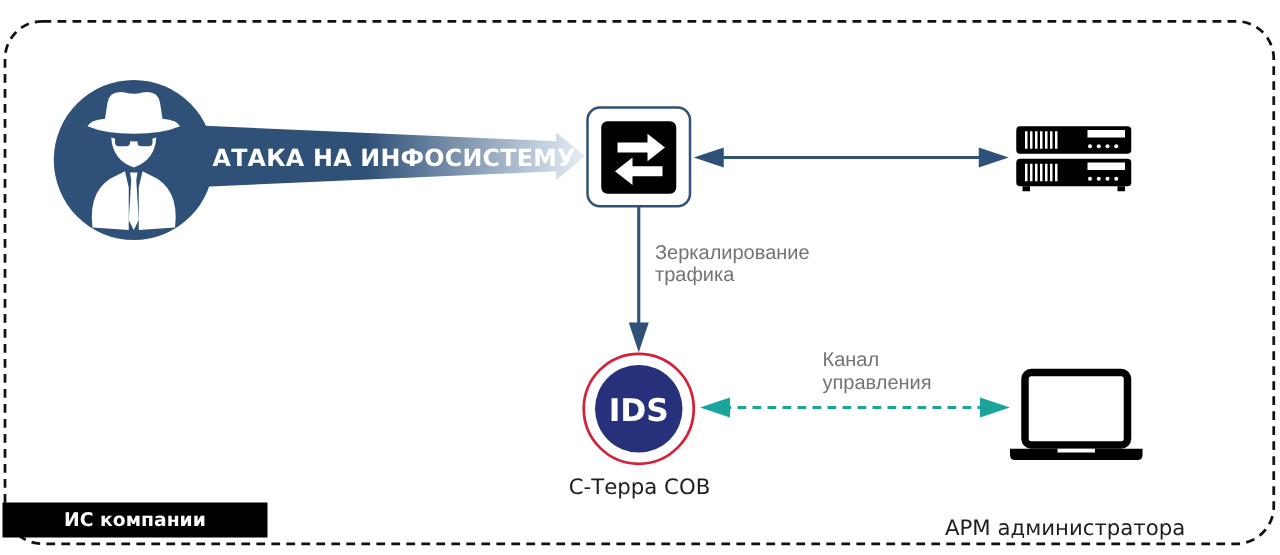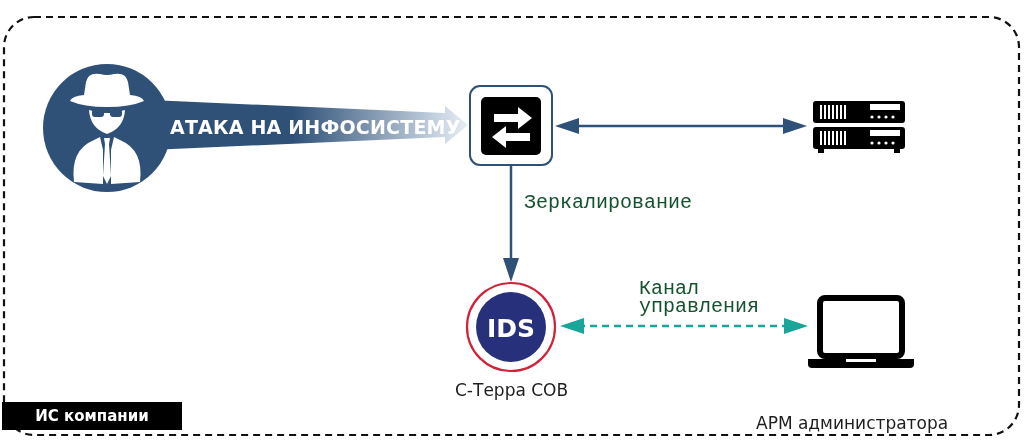--- a/index.html
+++ b/index.html
@@ -1,21 +1,21 @@
 <!DOCTYPE html>
 <html><head>
   <meta charset="utf-8">
   <style>
     html, body { margin: 0; padding: 0; background: #ffffff; }
     body { width: 1024px; height: 444px; position: relative; overflow: hidden; font-family: "DejaVu Sans", sans-serif; }
     #diagram { position: absolute; left: 0; top: 0; width: 1024px; height: 444px; }
-    .lbl { position: absolute; color: #14532d; font-size: 20px; line-height: 18px; font-family: Liberation Mono, monospace; }
+    .lbl { position: absolute; color: #737373; font-size: 16px; line-height: 18px; font-family: Liberation Sans, sans-serif; }
     .node-caption { position: absolute; color: #1e1e1e; font-size: 17px; font-family: "DejaVu Sans", sans-serif; white-space: nowrap; text-align: right; }
     .attack-text { position: absolute; left: 170px; top: 116px; color: #ffffff; font-weight: bold; font-size: 19px; font-family: "DejaVu Sans", sans-serif; letter-spacing: 0.2px; white-space: nowrap; }
-    .badge { position: absolute; left: 2px; top: 402px; width: 180px; height: 28px; background: #000000; color: #ffffff; font-weight: bold; font-size: 15px; line-height: 28px; text-align: center; font-family: "DejaVu Sans", sans-serif; }
+    .badge { position: absolute; left: 2px; top: 402px; width: 212px; height: 28px; background: #000000; color: #ffffff; font-weight: bold; font-size: 15px; line-height: 28px; text-align: center; font-family: "DejaVu Sans", sans-serif; }
   </style>
 </head>
 <body>
 
 <svg id="diagram" width="1024" height="444" viewBox="0 0 1024 444" xmlns="http://www.w3.org/2000/svg">
   <defs>
     <linearGradient id="beamGrad" x1="0" y1="0" x2="1" y2="0">
       <stop offset="0" stop-color="#2f5178"></stop>
       <stop offset="0.45" stop-color="#2f5178"></stop>
       <stop offset="1" stop-color="#e6eef6"></stop>
@@ -112,23 +112,24 @@
     <rect x="820" y="298" width="82" height="58" rx="5" fill="#fff" stroke="#000" stroke-width="6"></rect>
     <path d="M808,359 L914,359 L914,364 Q914,368 910,368 L812,368 Q808,368 808,364 Z" fill="#000"></path>
     <rect x="846" y="359" width="30" height="3" fill="#fff"></rect>
   </g>
 </svg>
 
 <div class="attack-text">АТАКА НА ИНФОСИСТЕМУ</div>
 
 <div class="lbl" style="left:524px; top:194px;">
   <div>Зеркалирование</div>
+  <div>трафика</div>
 </div>
 
-<div class="lbl" style="left:639px; top:280px;">
+<div class="lbl" style="left:658px; top:280px;">
   <div>Канал</div>
   <div>управления</div>
 </div>
 
 <div class="node-caption" style="left:455px; top:380px;">С-Терра СОВ</div>
 <div class="node-caption" style="left:756px; top:380px;margin-top:33px;">АРМ администратора</div>
 
 <div class="badge">ИС компании</div>
 
 </body></html>

